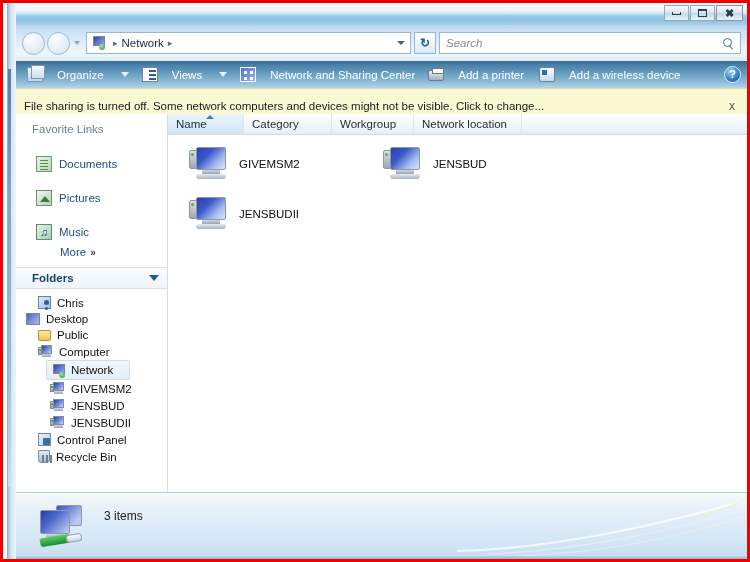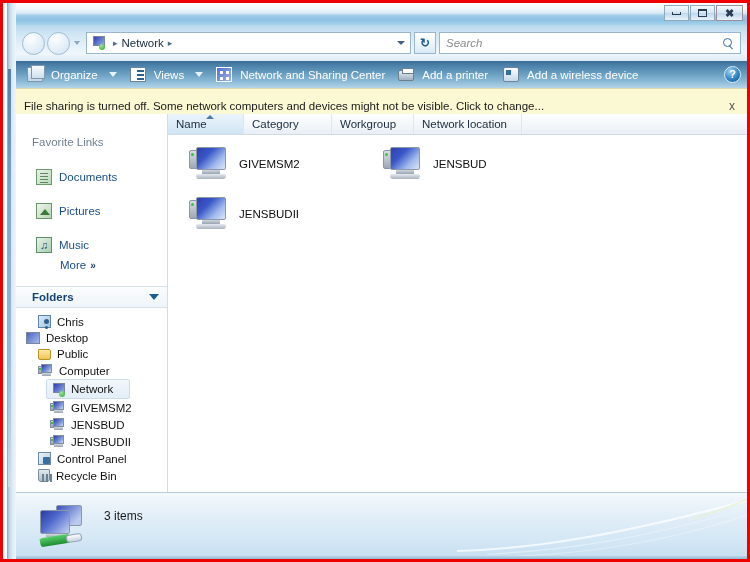--- a/index.html
+++ b/index.html
@@ -162,21 +162,21 @@
     left: 9px; top: 58px;
     width: 731px; height: 27px;
     background: linear-gradient(to bottom,
       #3a6d96 0%, #4d83ab 18%, #6ea3c4 52%, #8fbcd8 78%, #b4d4e8 100%);
     display: flex;
     align-items: center;
     padding: 0 6px;
     color: #ffffff;
   }
   .tb-item {
-    display: flex; align-items: center; gap: 8px;
+    display: flex; align-items: center; gap: 14px;
     padding: 2px 5px; margin-right: 3px;
     color: #ffffff; font-size: 11.5px; white-space: nowrap;
   }
   .tb-caret {
     width: 0; height: 0; margin-left: 3px;
     border-left: 4px solid transparent;
     border-right: 4px solid transparent;
     border-top: 5px solid #e8f2fa;
   }
   .tb-spacer { flex: 1; }
@@ -211,41 +211,41 @@
     position: absolute;
     left: 9px; top: 111px;
     width: 731px; height: 378px;
     background: #ffffff;
     display: flex;
   }
   #sidebar {
     width: 152px; height: 100%;
     background: #ffffff;
     border-right: 1px solid #d3dde6;
-    padding-top: 20px;
+    padding-top: 7px;
   }
   .fav-head {
     color: #6f7f8f; font-size: 11.5px;
     padding: 2px 0 6px 16px;
   }
   .fav-item {
     display: flex; align-items: center; gap: 7px;
     padding: 3px 0 3px 20px;
     color: #1a4f8a; font-size: 11.5px; margin-top: 12px;
   }
   .fav-more {
     display: flex; align-items: center; gap: 4px;
     padding: 3px 0 3px 44px;
     color: #1a4f8a; font-size: 11.5px;
   }
   .chev-right { font-size: 10px; color: #1a3f6e; font-weight: bold; letter-spacing: -1px; }
 
   .folders-head {
     display: flex; align-items: center;
-    margin-top: 12px;
+    margin-top: 6px;
     padding: 4px 8px 4px 16px;
     border-top: 1px solid #d6e0e8;
     border-bottom: 1px solid #d6e0e8;
     background: linear-gradient(to bottom, #fbfdfe, #eef4f9);
     color: #16436f; font-size: 11.5px; font-weight: bold;
   }
   .folders-head .lbl { flex: 1; }
   .chev-down {
     width: 0; height: 0;
     border-left: 5px solid transparent;

